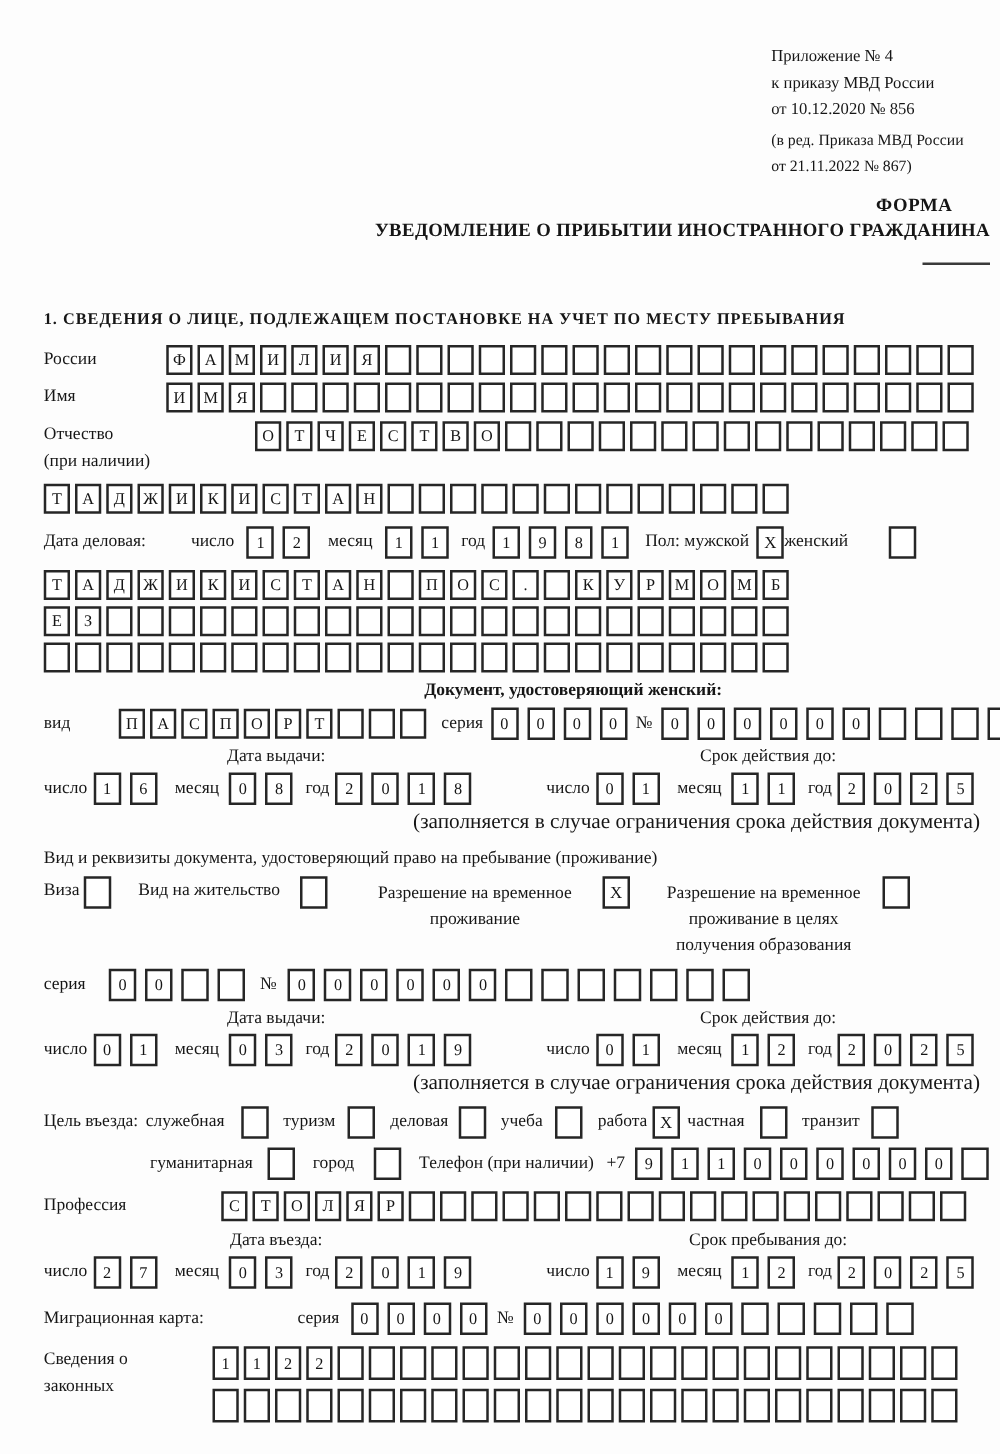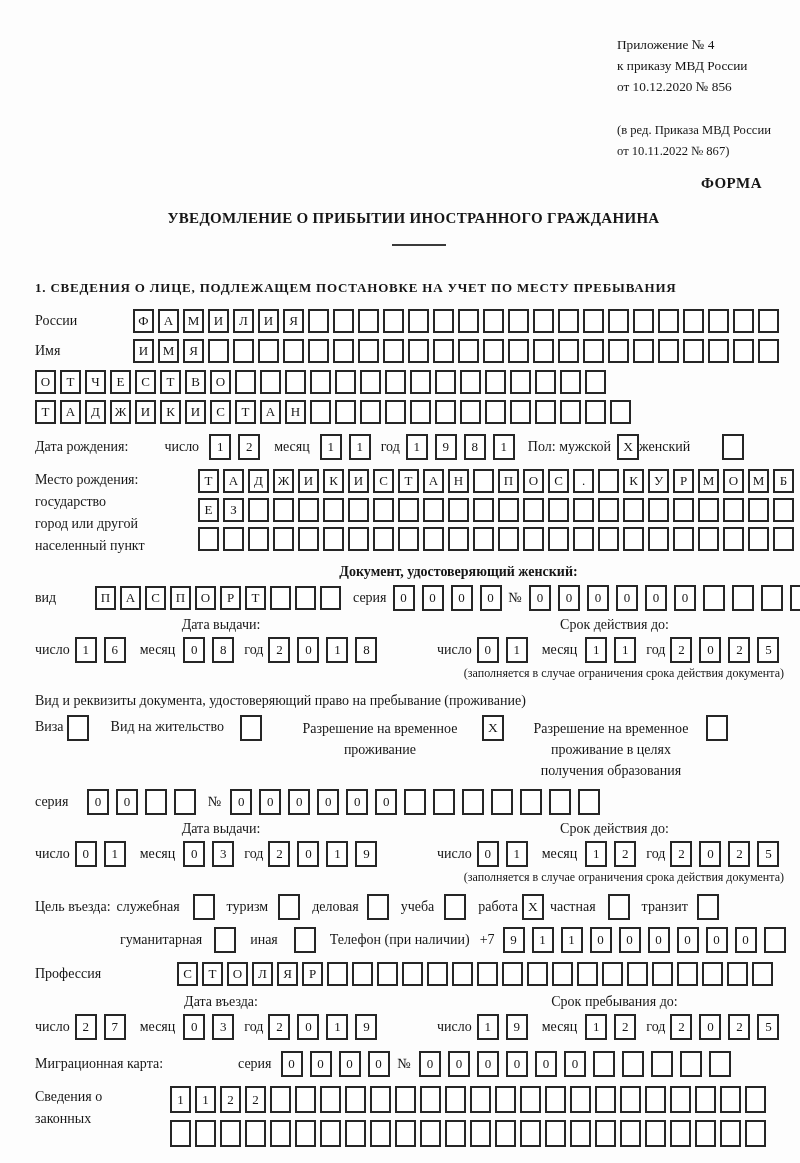--- a/index.html
+++ b/index.html
@@ -2,58 +2,58 @@
 <html><head>
 <meta charset="utf-8">
 <style>
   *{box-sizing:border-box}
   html,body{margin:0;padding:0}
   body{width:800px;height:1163px;background:#fdfdfd;color:#161616;
        font-family:"Liberation Serif","DejaVu Serif",serif;font-size:14px;overflow:hidden}
   .page{padding:34px 8px 0 35px}
   .apx{margin-left:582px;font-size:13.3px;line-height:21px;white-space:nowrap}
   .apx .ed{font-size:12.6px}
-  .apx .ed.first{margin-top:23px}
+  .apx .ed.first{margin-top:5px}
   .forma{margin-top:13px;padding-right:30px;text-align:right;font-weight:bold;font-size:15px;letter-spacing:.5px}
-  .title{margin-top:15px;text-align:center;font-weight:bold;font-size:15px;line-height:23px;letter-spacing:.3px}
+  .title{text-align:right;font-weight:bold;font-size:15px;line-height:23px;letter-spacing:.3px}
   .blank{display:inline-block;width:54px;border-bottom:2px solid #3a3a3a;height:12px;margin-left:10px}
   .sech{margin-top:27px;font-weight:bold;font-size:13px;letter-spacing:.8px;white-space:nowrap}
   .row{display:flex;align-items:center;flex-wrap:nowrap}
   .row.top{align-items:flex-start}
   .lbl{flex:0 0 auto}
   .lbl2{line-height:22px;flex:0 0 auto}
   .cellrow{display:inline-flex;gap:4px;flex:0 0 auto}
   .cell{width:21px;height:24px;border:2px solid #262626;text-align:center;line-height:20px;
         font-size:13px;flex:0 0 21px;background:#fff}
   .dr{gap:7px}
   .dr .cell{width:22px;height:26px;line-height:22px;flex:0 0 22px}
   .tall .cell{height:27px;line-height:23px}
   .cbox{display:inline-block;width:22px;height:26px;border:2px solid #262626;text-align:center;
         line-height:22px;font-size:13.5px;flex:0 0 22px;background:#fff}
   .stack{display:inline-flex;flex-direction:column;gap:5px}
   .dochead{margin-top:7px;text-align:center;font-weight:bold;padding-left:90px}
   .datewrap{display:flex;margin-top:6px}
   .dategroup{flex:0 0 auto}
   .datehead{text-align:center;margin-bottom:4px}
   .dateline{display:flex;align-items:center}
-  .note{margin-top:3px;text-align:right;font-size:12px;padding-right:8px}
+  .note{margin-top:3px;text-align:right;font-size:17px;padding-right:8px}
   .optc{display:inline-block;text-align:center;line-height:21px;flex:0 0 auto}
   .ml{flex:0 0 auto}
 </style>
 </head>
 <body>
 
 <div class="page">
 
   <div class="apx">
     <div>Приложение № 4</div>
     <div>к приказу МВД России</div>
     <div>от 10.12.2020 № 856</div>
     <div class="ed first">(в ред. Приказа МВД России</div>
-    <div class="ed">от 10.11.2022 № 867)</div>
+    <div class="ed">от 21.11.2022 № 867)</div>
   </div>
 
   <div class="forma">ФОРМА</div>
 
   <div class="title">
     <div>УВЕДОМЛЕНИЕ О ПРИБЫТИИ ИНОСТРАННОГО ГРАЖДАНИНА</div>
     <div><span class="blank"></span></div>
   </div>
 
   <div class="sech">1. СВЕДЕНИЯ О ЛИЦЕ, ПОДЛЕЖАЩЕМ ПОСТАНОВКЕ НА УЧЕТ ПО МЕСТУ ПРЕБЫВАНИЯ</div>
@@ -116,20 +116,24 @@
         <span class="cell"></span>
         <span class="cell"></span>
         <span class="cell"></span>
         <span class="cell"></span>
         <span class="cell"></span>
         <span class="cell"></span>
       </span>
   </div>
 
   <div class="row top" style="margin-top:7px">
+    <span class="lbl2" style="width:169px">
+      <span>Отчество</span><br>
+      <span>(при наличии)</span>
+    </span>
     <span class="cellrow">
         <span class="cell">О</span>
         <span class="cell">Т</span>
         <span class="cell">Ч</span>
         <span class="cell">Е</span>
         <span class="cell">С</span>
         <span class="cell">Т</span>
         <span class="cell">В</span>
         <span class="cell">О</span>
         <span class="cell"></span>
@@ -173,21 +177,21 @@
         <span class="cell"></span>
         <span class="cell"></span>
         <span class="cell"></span>
         <span class="cell"></span>
         <span class="cell"></span>
         <span class="cell"></span>
       </span>
   </div>
 
   <div class="row" style="margin-top:10px">
-    <span class="ml">Дата рождения:</span>
+    <span class="ml">Дата деловая:</span>
     <span class="ml" style="margin-left:36px">число</span>
     <span class="cellrow dr" style="margin-left:10px">
         <span class="cell">1</span>
         <span class="cell">2</span>
       </span>
     <span class="ml" style="margin-left:14px">месяц</span>
     <span class="cellrow dr" style="margin-left:10px">
         <span class="cell">1</span>
         <span class="cell">1</span>
       </span>
@@ -198,26 +202,20 @@
         <span class="cell">8</span>
         <span class="cell">1</span>
       </span>
     <span class="ml" style="margin-left:13px">Пол: мужской</span>
     <span class="cbox" style="margin-left:6px">X</span>
     <span class="ml" style="">женский</span>
     <span class="cbox" style="margin-left:32px"></span>
   </div>
 
   <div class="row top" style="margin-top:9px">
-    <span class="lbl2" style="width:163px">
-      <span>Место рождения:</span><br>
-      <span>государство</span><br>
-      <span>город или другой</span><br>
-      <span>населенный пункт</span>
-    </span>
     <span class="stack">
       <span class="cellrow">
           <span class="cell">Т</span>
           <span class="cell">А</span>
           <span class="cell">Д</span>
           <span class="cell">Ж</span>
           <span class="cell">И</span>
           <span class="cell">К</span>
           <span class="cell">И</span>
           <span class="cell">С</span>
@@ -489,21 +487,21 @@
     <span class="cbox" style="margin-left:4px">X</span>
     <span class="ml" style="margin-left:6px">частная</span>
     <span class="cbox" style="margin-left:12px"></span>
     <span class="ml" style="margin-left:12px">транзит</span>
     <span class="cbox" style="margin-left:9px"></span>
   </div>
 
   <div class="row" style="margin-top:7px">
     <span class="ml" style="margin-left:85px">гуманитарная</span>
     <span class="cbox" style="margin-left:12px"></span>
-    <span class="ml" style="margin-left:14px">иная</span>
+    <span class="ml" style="margin-left:14px">город</span>
     <span class="cbox" style="margin-left:16px"></span>
     <span class="ml" style="margin-left:14px">Телефон (при наличии)</span>
     <span class="ml" style="margin-left:10px">+7</span>
     <span class="cellrow dr" style="margin-left:8px">
         <span class="cell">9</span>
         <span class="cell">1</span>
         <span class="cell">1</span>
         <span class="cell">0</span>
         <span class="cell">0</span>
         <span class="cell">0</span>

